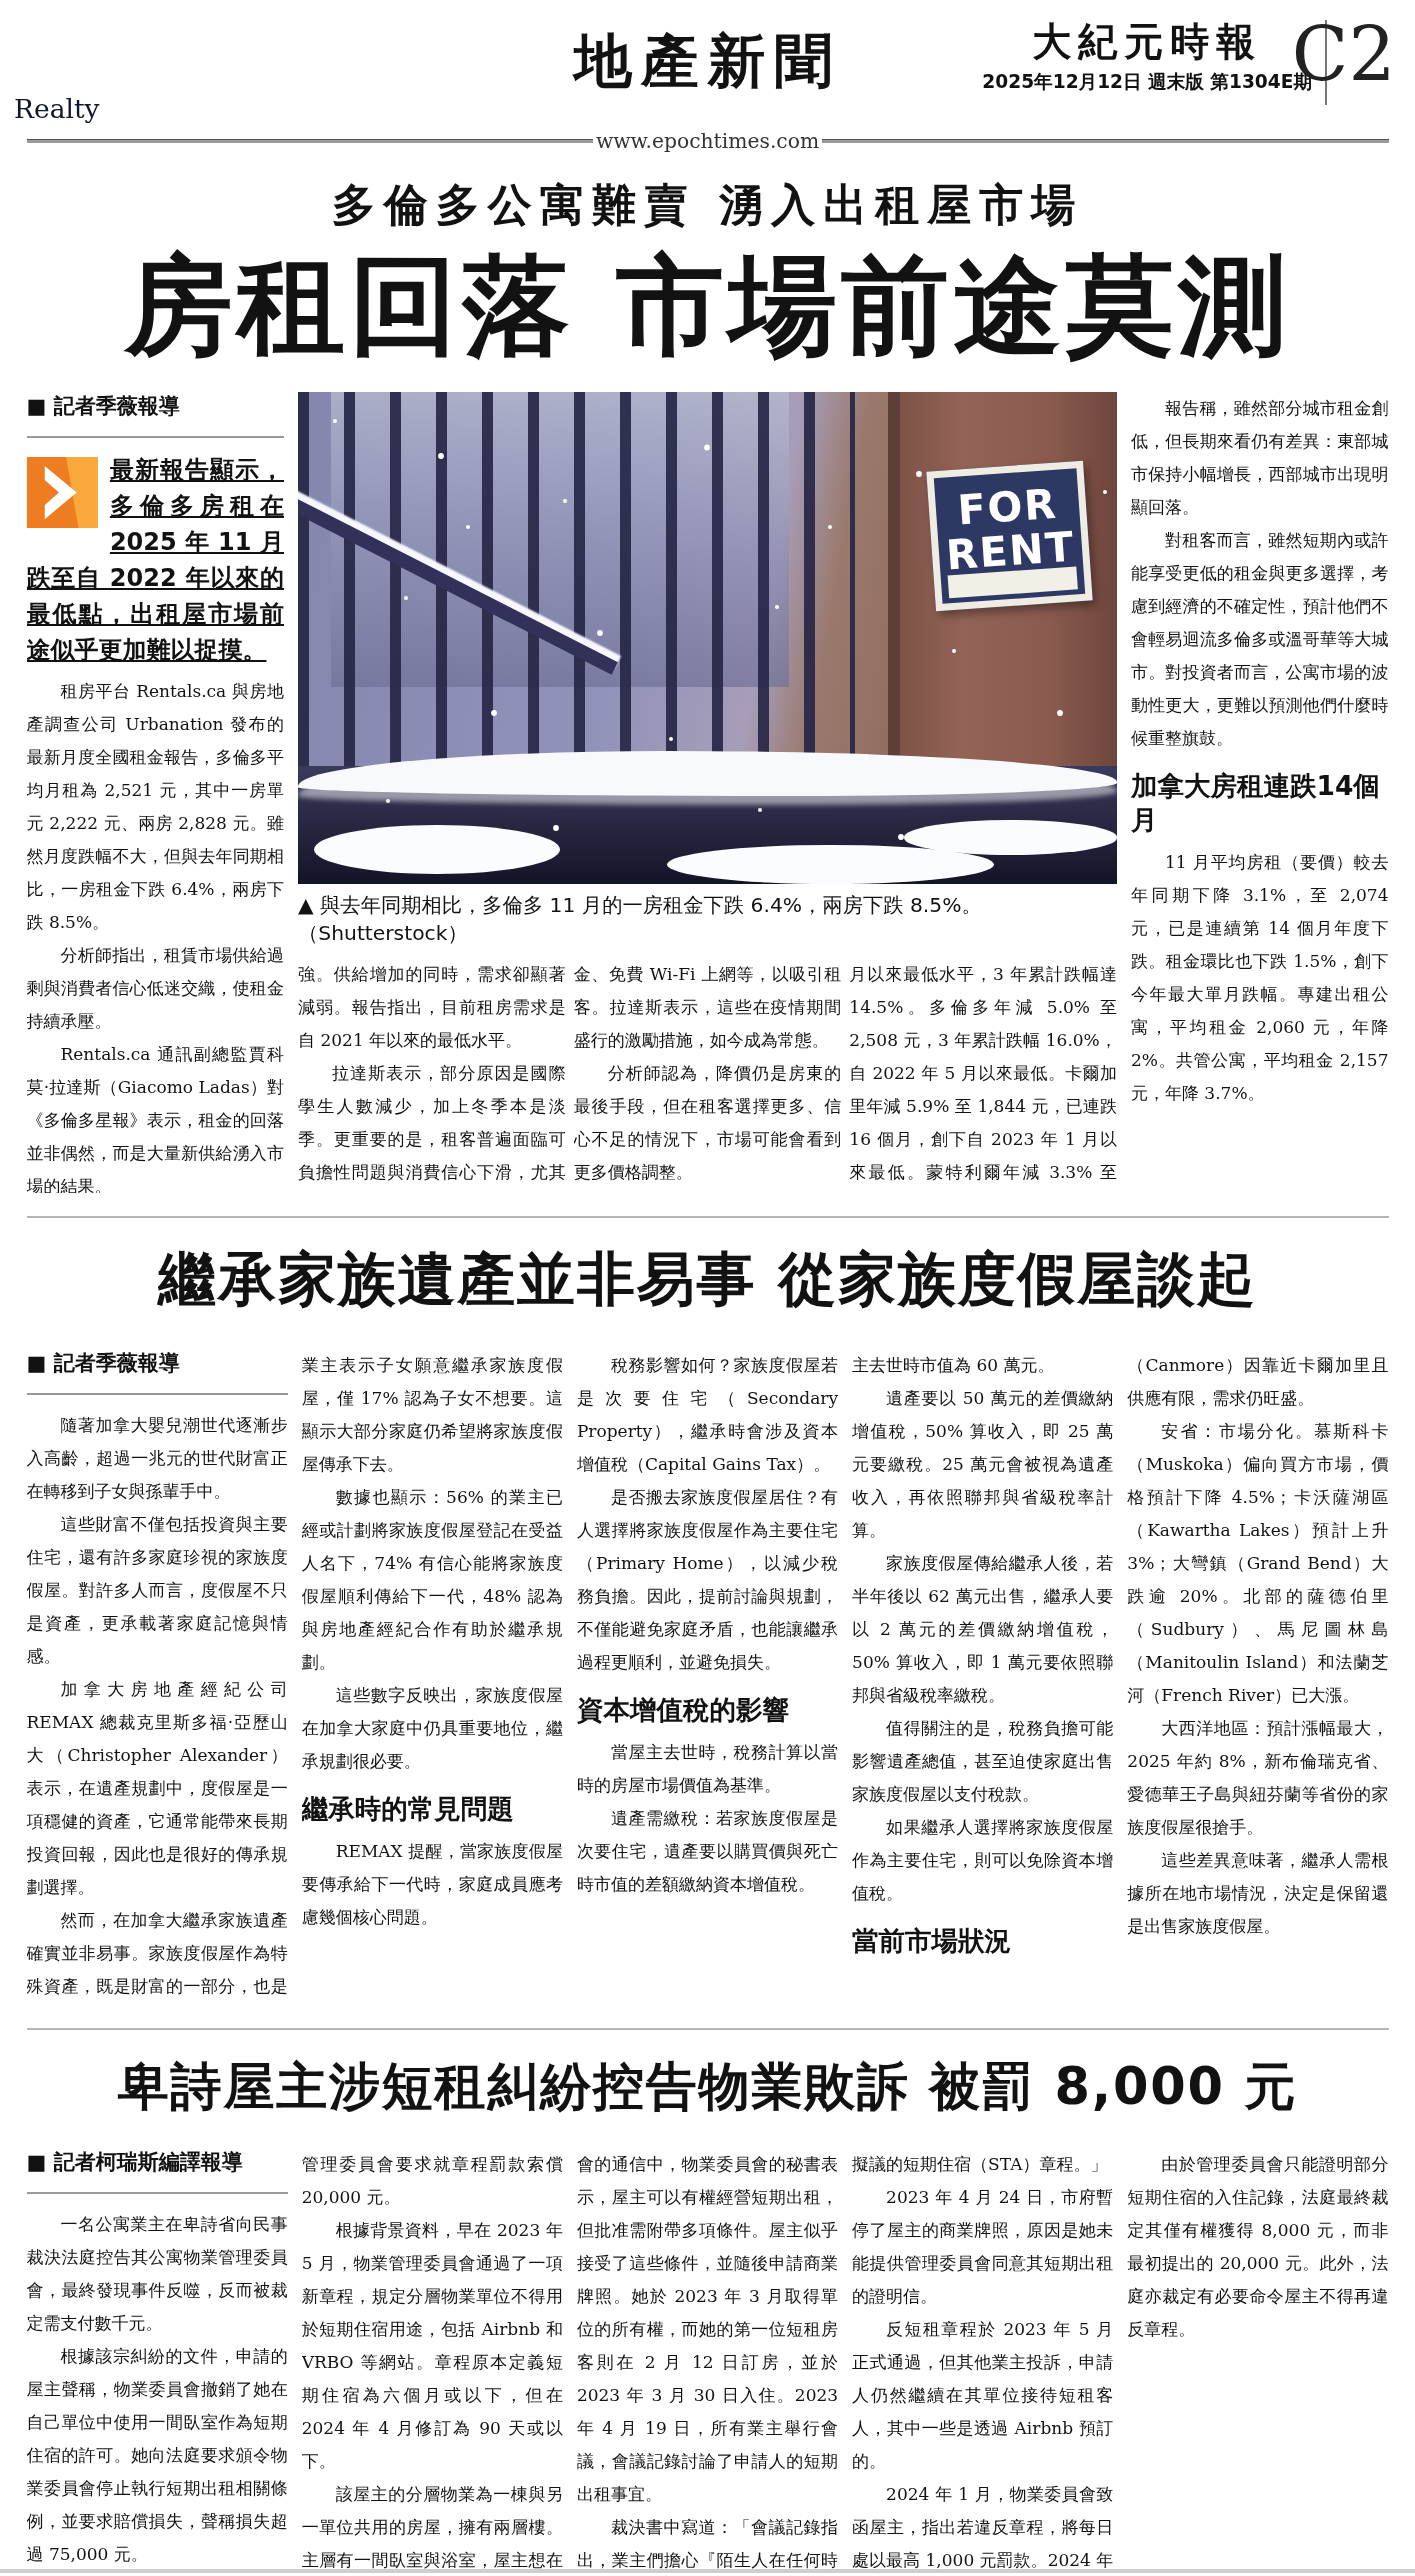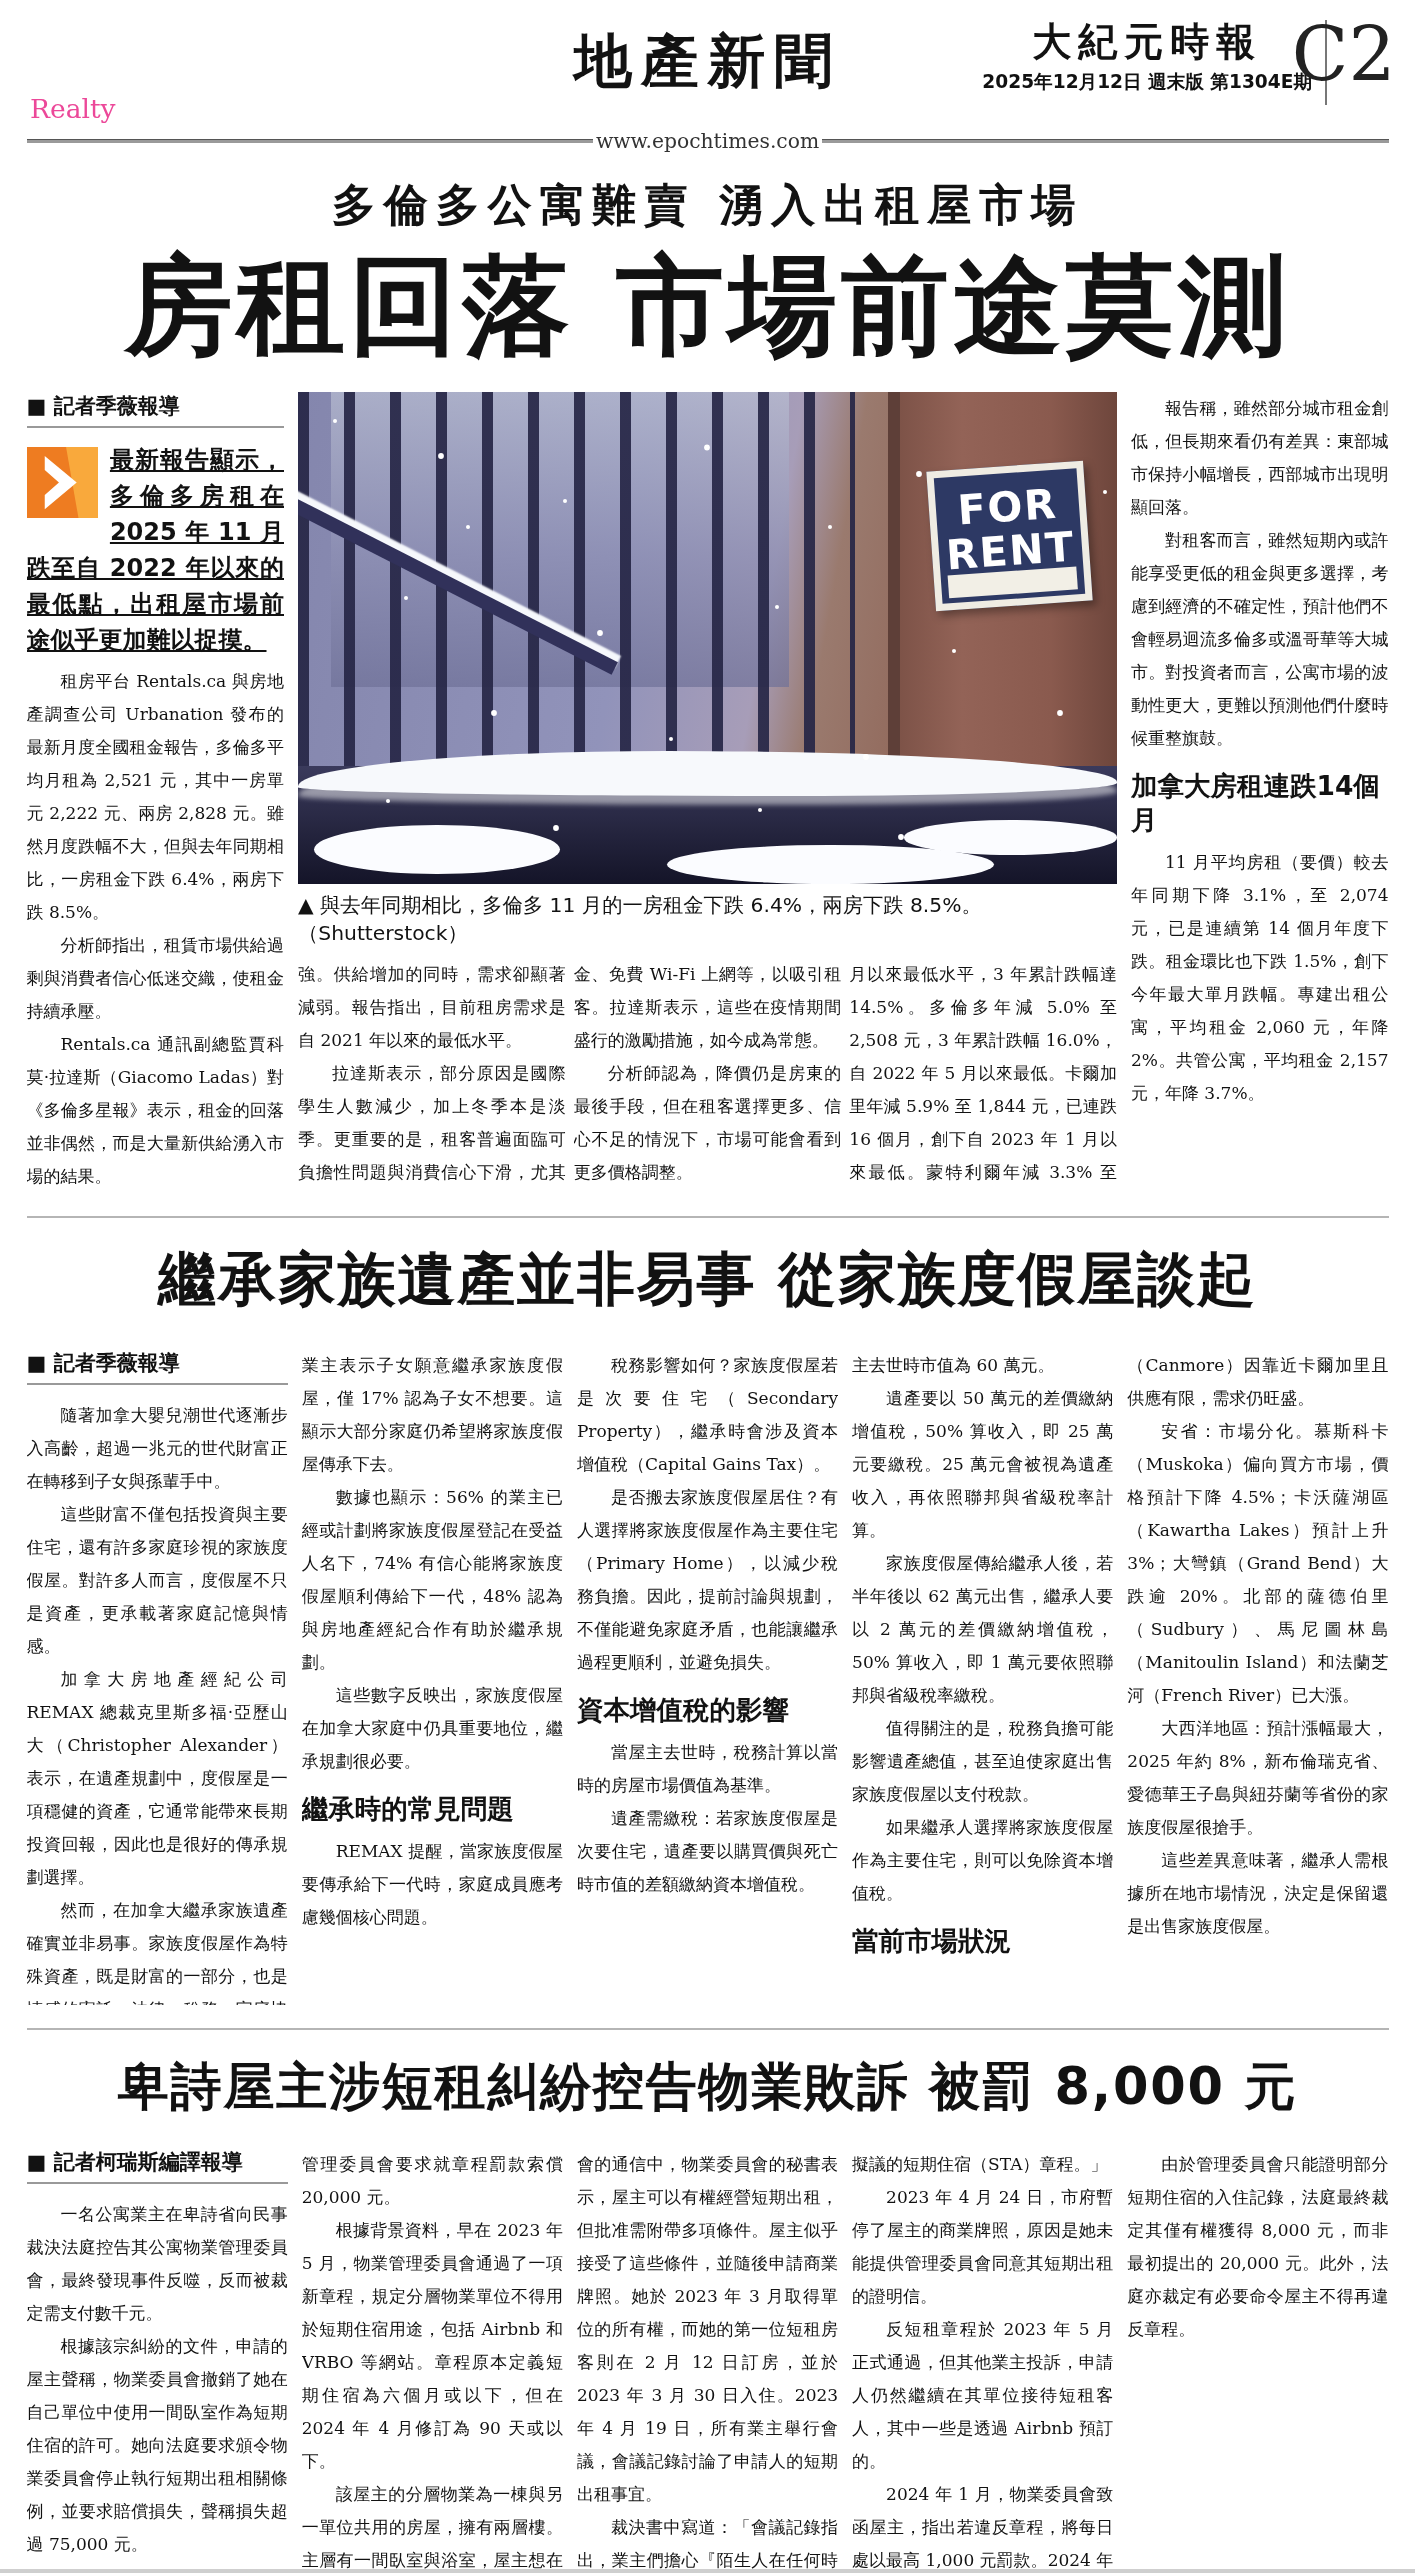--- a/index.html
+++ b/index.html
@@ -3,21 +3,21 @@
 <meta charset="utf-8">
 <style>
   * { margin:0; padding:0; box-sizing:border-box; }
   body { background:#e8e8e8; }
   .page { width:1415px; height:2576px; margin:0 auto; background:#fff; position:relative;
           font-family:"DejaVu Serif","Liberation Serif",serif; color:#121212; overflow:hidden; }
   .sans { font-family:"DejaVu Sans","Liberation Sans",sans-serif; }
 
   
   .hdr { position:relative; height:133px; padding:0 26.5px; }
-  .hdr-realty { position:absolute; left:30px; bottom:8.8px; font-size:26.5px; color:#ec4899; }
+  .hdr-realty { position:absolute; left:14px; bottom:8.8px; font-size:26.5px; color:#0f172a; }
   .hdr-title { position:absolute; left:0; right:0; top:23px; text-align:center;
                font-size:58px; font-weight:bold; letter-spacing:8.8px; }
   .hdr-right { position:absolute; right:103px; top:19.5px; text-align:center; }
   .hdr-mast { font-size:39px; font-weight:bold; letter-spacing:7px; line-height:42px; }
   .hdr-date { font-family:"DejaVu Sans","Liberation Sans",sans-serif; font-weight:bold;
               font-size:18.6px; margin-top:7px; color:#111; }
   .hdr-vr { position:absolute; right:88px; top:19.5px; width:1.8px; height:85px; background:#777; }
   .hdr-pageno { position:absolute; right:19.5px; top:10.6px; font-size:74px; color:#222; }
   .hdr-rule { display:flex; align-items:center; gap:3px; margin:0 26.5px; height:16px; }
   .hdr-rule .seg { flex:1; height:3.5px; background:#9a9a9a; border-top:0.9px solid #555; }
@@ -28,21 +28,21 @@
   .headline1 { text-align:center; margin-top:8.8px; font-size:108px; font-weight:bold; letter-spacing:4.4px; line-height:124px; }
 
   
   .cols { display:flex; gap:14px; margin:0 26.5px; }
   .col { flex:1; overflow:hidden; }
   .para { font-size:17px; line-height:33px; text-align:justify; text-indent:2em; }
   .para.cont { text-indent:0; }
   .subhead { font-family:"DejaVu Sans","Liberation Sans",sans-serif; font-weight:bold;
              font-size:26.5px; line-height:34px; margin:14px 0 8.8px; }
   .byline { font-family:"DejaVu Sans","Liberation Sans",sans-serif; font-weight:bold;
-            font-size:21px; padding-bottom:6px; }
+            font-size:21px; padding-bottom:16px; }
   .byline-rule { height:1.8px; background:#999; margin-bottom:14px; }
 
   .a1-body { height:801px; margin-top:25px; }
   .a1-mid { flex:3.18; display:flex; flex-direction:column; }
   .a1-midcols { display:flex; gap:8px; margin-top:10.6px; flex:1; overflow:hidden; }
   .a1-midcols .col { flex:1; }
 
   
   .lead-wrap { overflow:hidden; margin-bottom:7px;text-decoration:underline; }
   .arrow-logo { float:left; width:71px; height:71px; margin:5.3px 12.4px 3.5px 0; }

